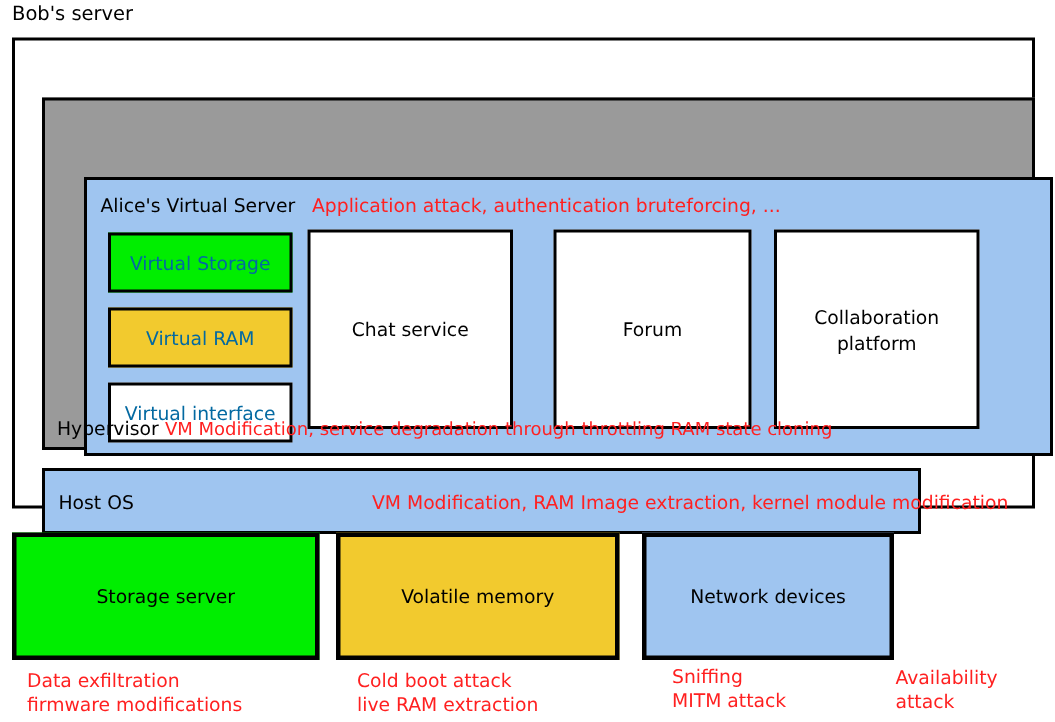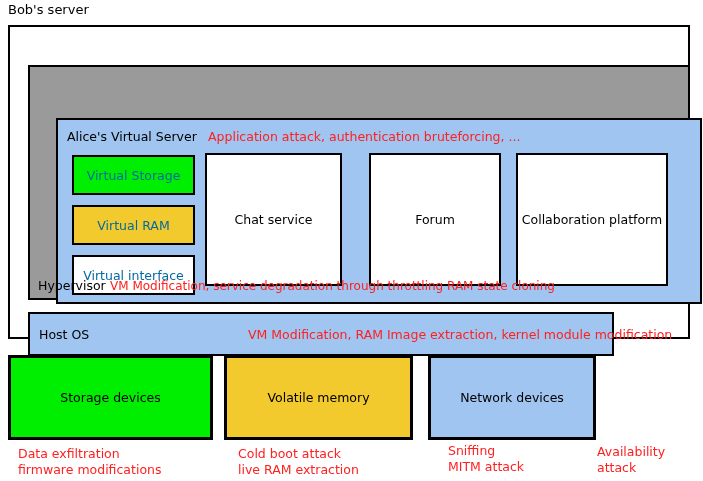--- a/index.html
+++ b/index.html
@@ -130,21 +130,21 @@
     display: flex;
     align-items: center;
     justify-content: center;
     text-align: center;
     font-size: 12.5px;
     color: #000000;
     line-height: 17px;
   }
   .svc-0 { left: 147px; width: 137px; }
   .svc-1 { left: 300px; width: 132px; margin-left: 11px; }
-  .svc-2 { left: 458px; width: 152px; }
+  .svc-2 { left: 458px; width: 137px; }
 
   
   .hostos {
     position: absolute;
     left: 18px;
     top: 285px;
     width: 586px;
     height: 44px;
     background: #9fc5f0;
     border: 2px solid #000000;
@@ -249,21 +249,21 @@
     </div>
 
     <div class="hostos">
       <div class="hostos-label">Host OS</div>
       <div class="hostos-attack">VM Modification, RAM Image extraction, kernel module modification</div>
     </div>
 
   </div>
 
   <div class="hw hw-0">
-    <span>Storage devices</span>
+    <span>Storage server</span>
   </div>
   <div class="hw hw-1">
     <span>Volatile memory</span>
   </div>
   <div class="hw hw-2">
     <span>Network devices</span>
   </div>
 
   <div class="hw-attack hwa-0">Data exfiltration
 firmware modifications</div>

